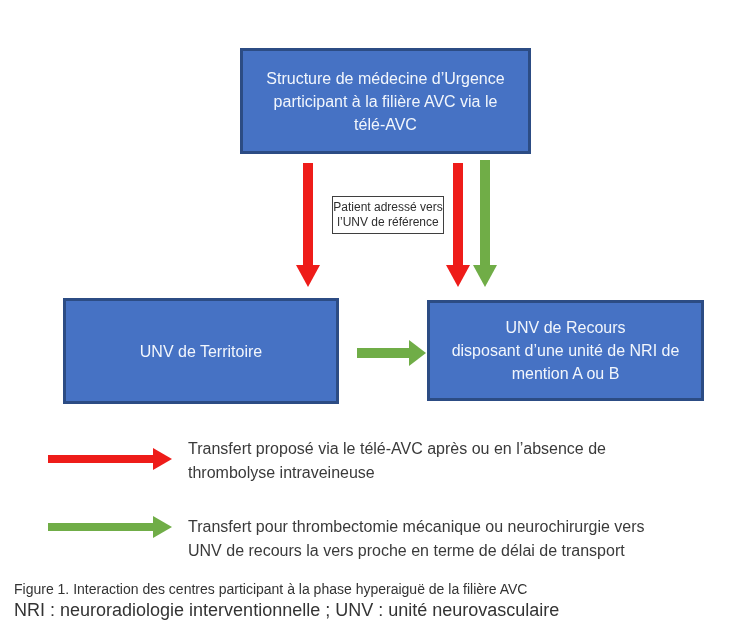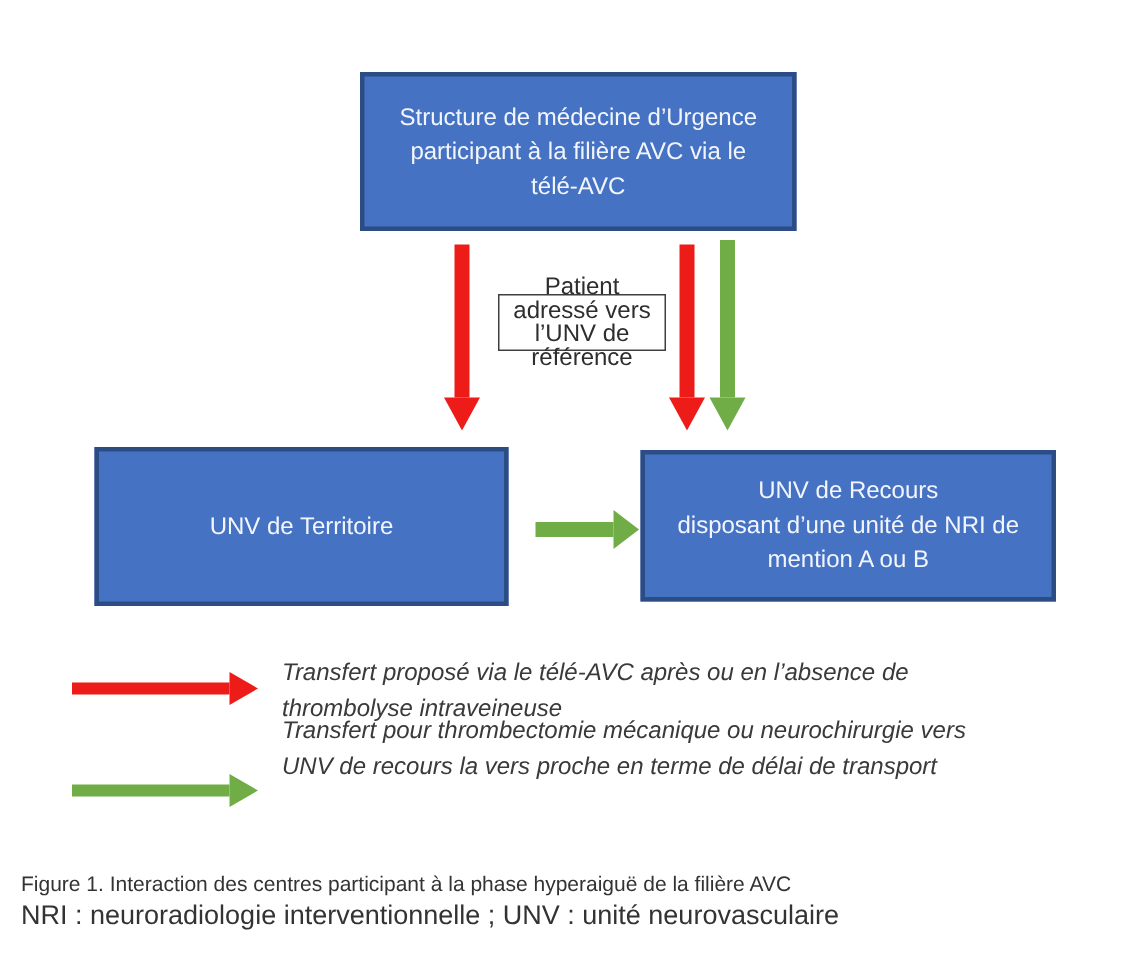--- a/index.html
+++ b/index.html
@@ -31,21 +31,21 @@
     font-size:16px;line-height:23px;
   }
   .node-top{left:240px;top:48px;width:291px;height:106px;}
   .node-left{left:63px;top:298px;width:276px;height:106px;}
   .node-right{left:427px;top:300px;width:277px;height:101px;}
   
   .ref-label{
     position:absolute;left:332px;top:196px;width:112px;height:38px;
     background:#ffffff;border:1.5px solid #3F3F3F;
     display:flex;flex-direction:column;align-items:center;justify-content:center;
-    text-align:center;font-size:16px;line-height:15.5px;color:#2E2E2E;
+    text-align:center;font-size:12px;line-height:15.5px;color:#2E2E2E;
   }
   
   .varrow{position:absolute;width:24px;}
   .varrow .shaft{position:absolute;left:7px;top:0;width:10px;height:calc(100% - 22px);}
   .varrow .head{position:absolute;left:0;bottom:0;width:0;height:0;
     border-left:12px solid transparent;border-right:12px solid transparent;
     border-top:22px solid transparent;}
   .varrow.red .shaft{background:var(--red);}
   .varrow.red .head{border-top-color:var(--red);}
   .varrow.green .shaft{background:var(--green);}
@@ -66,24 +66,24 @@
   .harrow-mid{left:357px;top:340px;width:69px;}
   .harrow-legend-red{left:48px;top:448px;width:124px;height:22px;}
   .harrow-legend-red .shaft{top:7px;height:8px;width:calc(100% - 19px);}
   .harrow-legend-red .head{border-top-width:11px;border-bottom-width:11px;border-left-width:19px;}
   .harrow-legend-green{left:48px;top:516px;width:124px;height:22px;}
   .harrow-legend-green .shaft{top:7px;height:8px;width:calc(100% - 19px);}
   .harrow-legend-green .head{border-top-width:11px;border-bottom-width:11px;border-left-width:19px;}
   
   .legend-text{
     position:absolute;left:188px;width:540px;
-    font-size:16px;line-height:23.5px;color:#3A3A3A;font-style:italic;
+    font-size:16px;line-height:23.5px;color:#3A3A3A;
   }
   .legend-text-red{top:437px;}
-  .legend-text-green{top:476px;}
+  .legend-text-green{top:515px;}
   
   .caption-title{
     position:absolute;left:14px;top:581px;width:730px;
     font-size:14px;font-weight:normal;color:var(--ink);
   }
   .caption-abbr{
     position:absolute;left:14px;top:600px;width:730px;
     font-size:18px;color:var(--ink);
   }
 </style>

